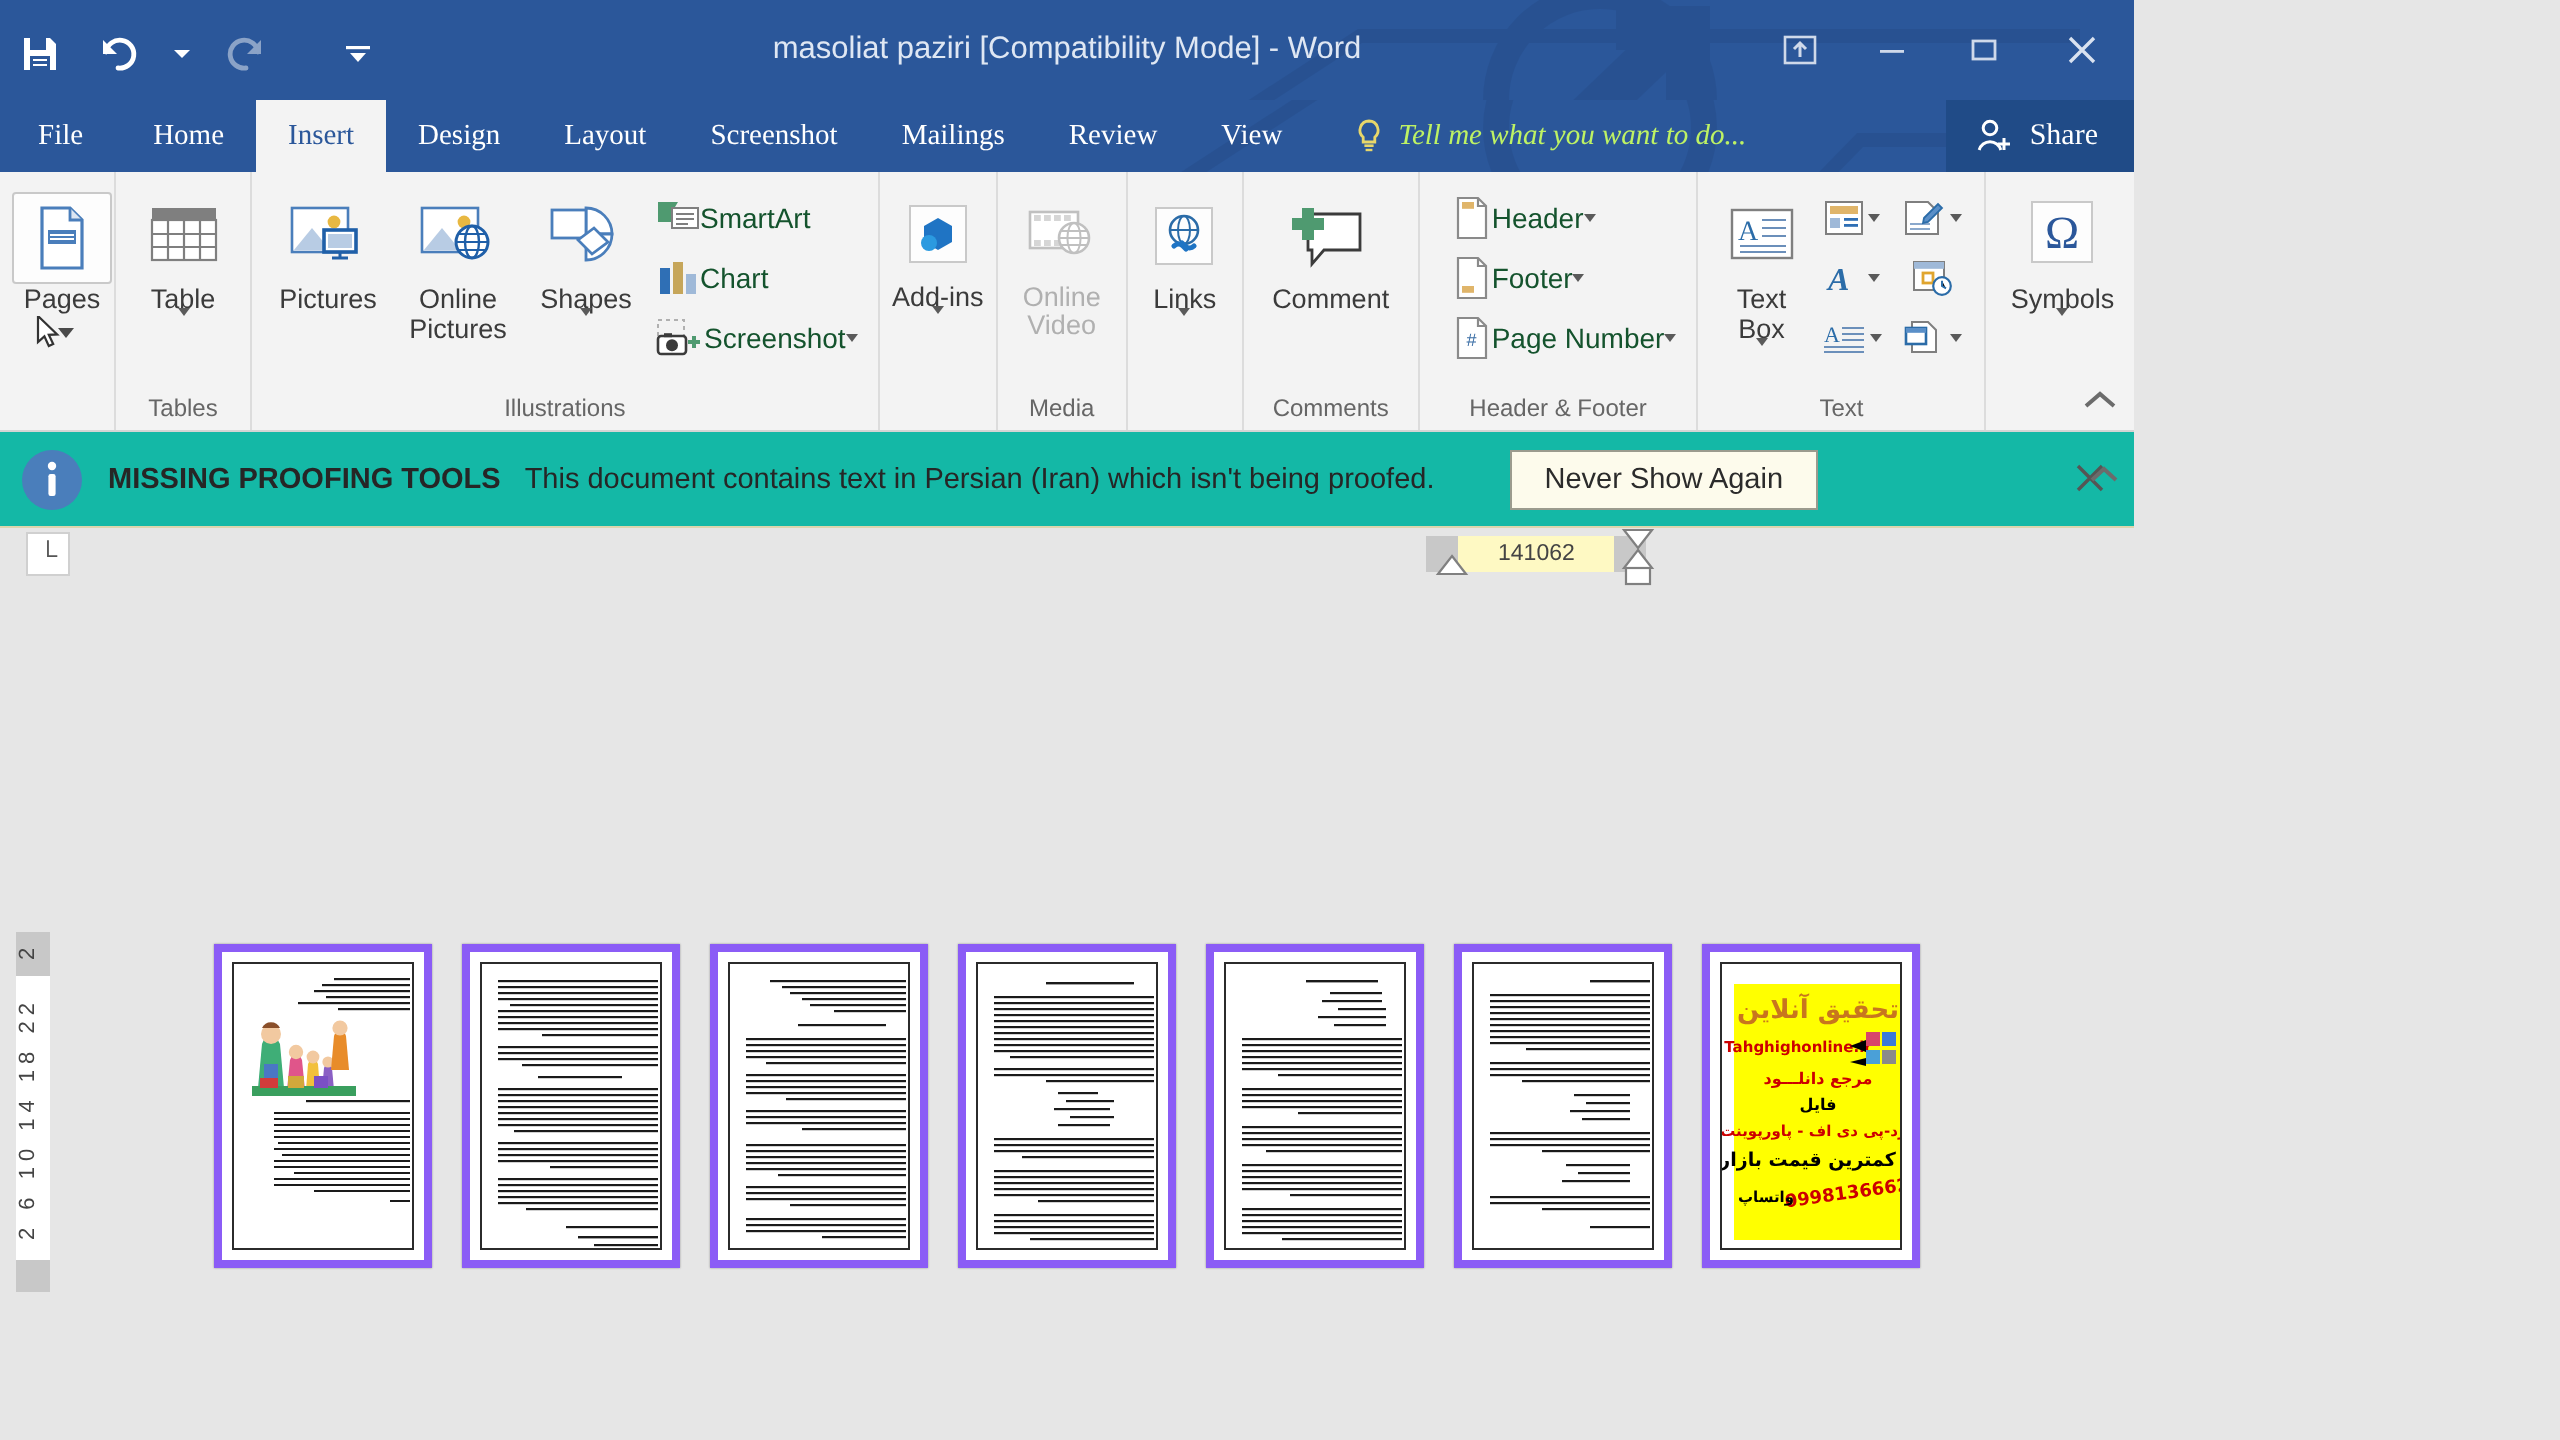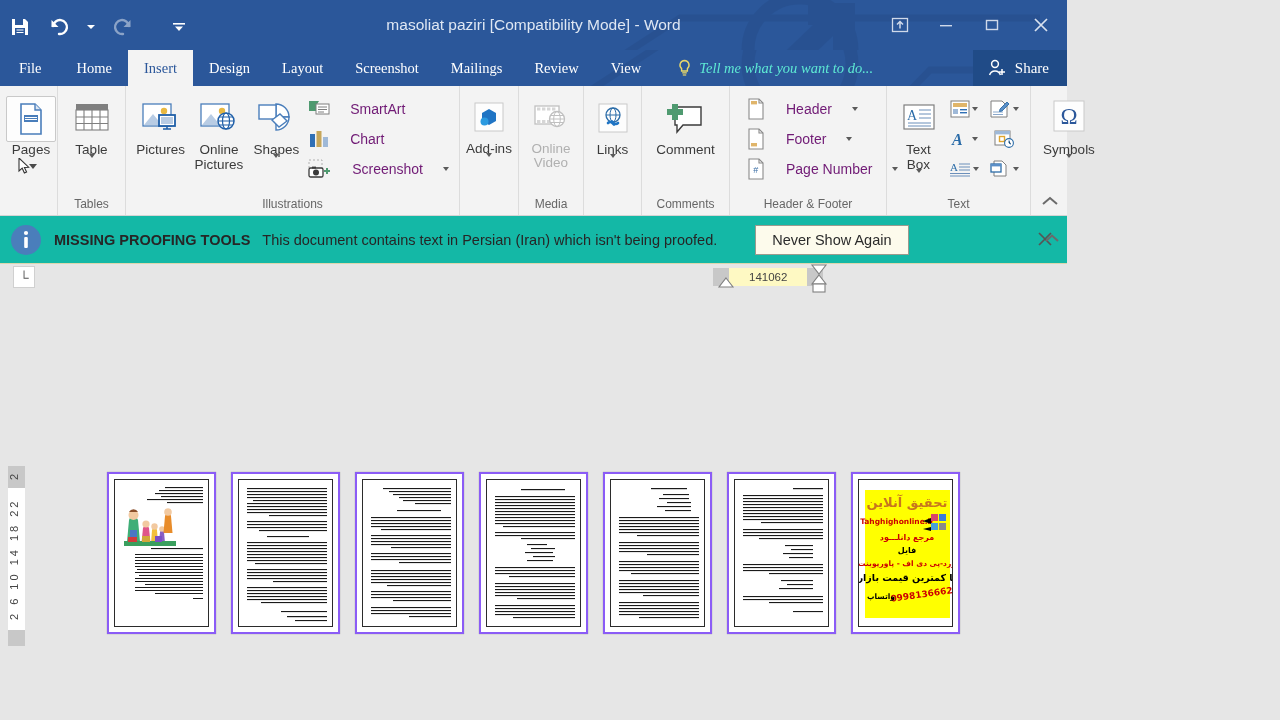--- a/index.html
+++ b/index.html
@@ -64,21 +64,21 @@
   .tab {
     position: relative; z-index: 2;
     padding: 0 16px; display: flex; align-items: center;
     color: #ffffff; font-size: 14.5px; white-space: nowrap;
   }
   .tab.file { background: #2b579a; padding: 0 19px; }
   .tab.active { background: #f3f3f3; color: #2b579a; }
   .tellme {
     position: relative; z-index: 2;
     display: flex; align-items: center; gap: 7px;
-    margin-left: 20px; color: #5eead4; font-size: 14.5px; font-style: italic;
+    margin-left: 20px; color: #bef264; font-size: 14.5px; font-style: italic;
   }
   .share {
     position: absolute; right: 0; top: 0; height: 36px; z-index: 3;
     display: flex; align-items: center; gap: 8px;
     padding: 0 18px 0 14px;
     background: #204b87; color: #fff; font-size: 15px;
   }
 
   
   .ribbon {
@@ -101,22 +101,22 @@
   .bigbtn {
     width: 62px; display: flex; flex-direction: column; align-items: center;
     padding-top: 4px; color: #3b3b3b; font-size: 13.5px; text-align: center;
   }
   .bigbtn .ic { height: 46px; display: flex; align-items: center; justify-content: center; }
   .bigbtn .lbl { line-height: 15px; }
   .bigbtn .dd { margin-top: 1px; }
   .bigbtn.hover .ic { border: 1px solid #c9c9c9; background: #fdfdfd; border-radius: 2px; width: 50px; }
   .bigbtn.disabled { color: #b0b0b0; }
   .smallrow {
-    display: flex; align-items: center; gap: 20px;
-    height: 30px; padding: 0 4px; color: #701a75; font-size: 14px;
+    display: flex; align-items: center; gap: 0;
+    height: 30px; padding: 0 4px; color: #14532d; font-size: 14px;
     white-space: nowrap;
   }
   .smallcol { display: flex; flex-direction: column; padding-top: 2px; }
   .tinygrid { display: flex; }
   .tinycol { display: flex; flex-direction: column; }
   .tinybtn { width: 40px; height: 30px; display: flex; align-items: center; justify-content: center; gap: 2px; }
   .tri { width:0;height:0;border-left:3.5px solid transparent;border-right:3.5px solid transparent;border-top:4px solid #5a5a5a; }
   .collapse-ribbon { position: absolute; right: 8px; bottom: 4px; color: #666; }
 
   
@@ -165,21 +165,21 @@
     justify-content: center; padding: 0 20px;
     font-size: 11.5px; color: #444;
   }
 
   .pages-strip {
     position: absolute; left: 0; right: 0; top: 208px;
     display: flex; justify-content: center; gap: 15px;
   }
   .page-thumb {
     width: 109px; height: 162px; background: #fff;
-    border: 2px solid #8b5cf6; padding: 5px;
+    border: 4px solid #8b5cf6; padding: 5px;
     box-shadow: 0 0 1px rgba(0,0,0,.35);
   }
   .page-inner { width: 100%; height: 100%; border: 1px solid #2b2b2b; position: relative; overflow: hidden; }
   .page-inner svg { display: block; }
 
   .scroll-up { position: absolute; right: 6px; top: -34px; color: #6b6b6b; }
 </style>
 </head>
 <body>
 

